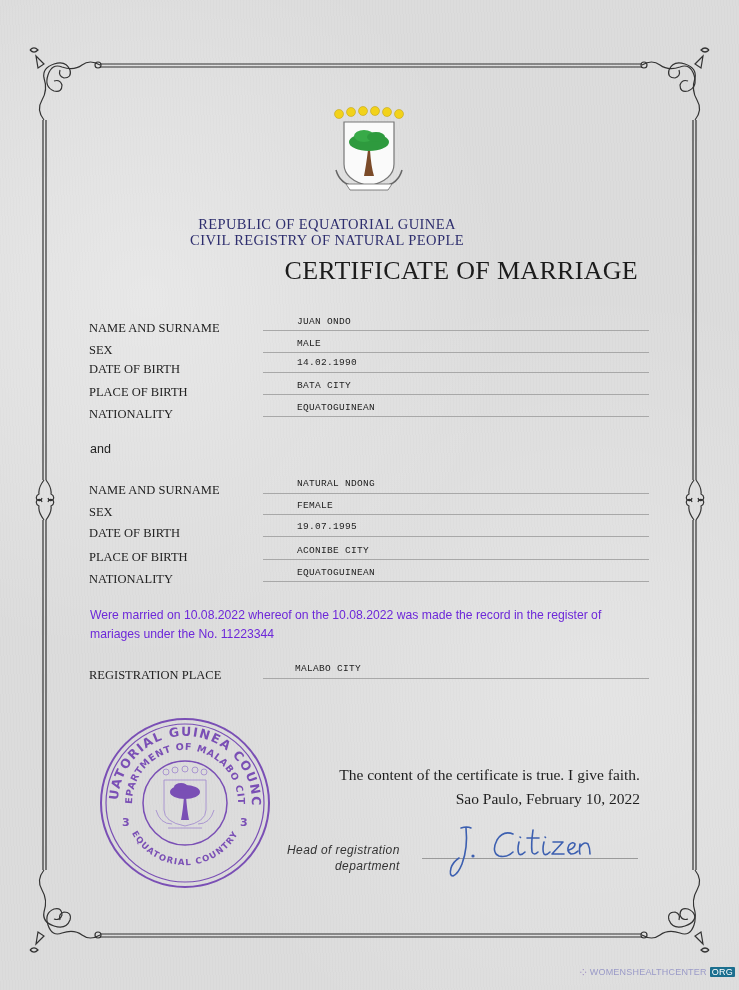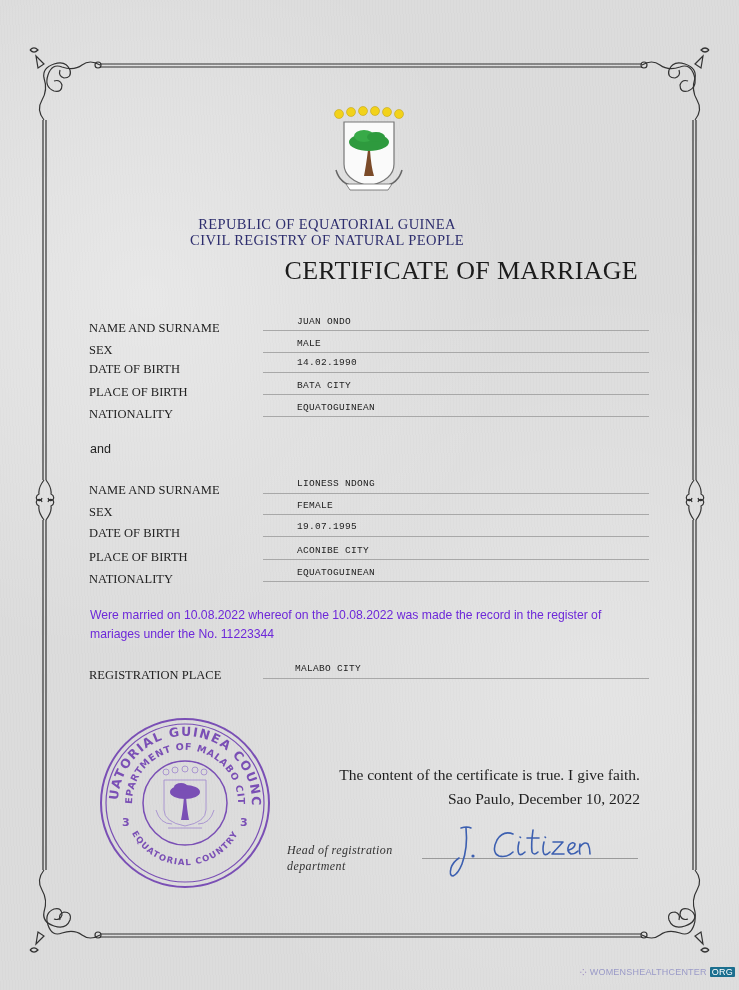--- a/index.html
+++ b/index.html
@@ -21,21 +21,21 @@
   .title { top:256px; font-size:26px; color:#1c1c1c; letter-spacing:0.3px;text-align:right; }
   .row { position:absolute; left:89px; width:560px; height:20px; }
   .row .lbl { position:absolute; left:0; bottom:0; font-size:12.5px; color:#222; white-space:nowrap;font-family:Liberation Serif, serif; }
   .row .val { position:absolute; left:208px; top:0; font-family:"Liberation Mono", monospace; font-size:9.5px; color:#222; letter-spacing:0.3px; }
   .row .line { position:absolute; left:174px; right:0; height:0; border-top:1px solid #a8a8a8; }
   .and { position:absolute; left:90px; top:442px; font-size:12.5px; }
   .para { position:absolute; left:90px; top:606px; width:560px; font-size:12.2px; line-height:19px; color:#6d28d9; }
   .faith { position:absolute; left:320px; width:320px; text-align:right; font-family:"Liberation Serif", serif; color:#1e1e1e; font-size:15.5px; }
   .faith-1 { top:766px; }
   .faith-2 { top:790px; }
-  .head-reg { position:absolute; left:287px; top:842px; font-family:Liberation Serif, serif; font-style:italic; font-size:12px; line-height:16px; color:#333; letter-spacing:0.4px; }
+  .head-reg { position:absolute; left:287px; top:842px; font-family:Liberation Sans, sans-serif; font-style:italic; font-size:12px; line-height:16px; color:#333; letter-spacing:0.4px;text-align:right; }
   .sig-line { position:absolute; left:422px; top:858px; width:216px; border-top:1px solid #9a9a9a; }
   .signature { position:absolute; left:447px; top:820px; width:180px; height:62px; }
   .seal { position:absolute; left:98px; top:716px; width:174px; height:174px; }
   .wm { position:absolute; left:580px; top:966px; font-size:9px; color:#9a9ac8; letter-spacing:0.2px; display:flex; align-items:center; gap:3px; }
   .wm .org { background:#1b6f8f; color:#fff; font-size:9px; padding:0 2px; border-radius:1px; }
 </style>
 </head>
 <body>
 
 <svg class="frame" viewBox="0 0 739 990" xmlns="http://www.w3.org/2000/svg">
@@ -127,21 +127,21 @@
     <span class="val">EQUATOGUINEAN</span>
     <span class="line" style="top:14px"></span>
   </div>
 </div>
 
 <div class="and">and</div>
 
 <div>
   <div class="row" style="top:478px">
     <span class="lbl">NAME AND SURNAME</span>
-    <span class="val">LIONESS NDONG</span>
+    <span class="val">NATURAL NDONG</span>
     <span class="line" style="top:15px"></span>
   </div>
   <div class="row" style="top:500px">
     <span class="lbl">SEX</span>
     <span class="val">FEMALE</span>
     <span class="line" style="top:14px"></span>
   </div>
   <div class="row" style="top:521px">
     <span class="lbl">DATE OF BIRTH</span>
     <span class="val">19.07.1995</span>
@@ -193,21 +193,21 @@
     <circle cx="97" cy="54" r="3"></circle>
       <circle cx="106" cy="56" r="3"></circle>
     <path d="M58 94 q4 14 16 14 M116 94 q-4 14 -16 14 M70 112 h34"></path>
   </g>
   <path d="M86 80 q-1 14 -3 24 h8 q-2 -10 -3 -24 z" fill="#7a4fb5"></path>
   <ellipse cx="87" cy="76" rx="15" ry="7" fill="#7a4fb5"></ellipse>
   <ellipse cx="83" cy="71" rx="7" ry="4" fill="#7a4fb5"></ellipse>
 </svg>
 
 <div class="faith faith-1">The content of the certificate is true. I give faith.</div>
-<div class="faith faith-2">Sao Paulo, December 10, 2022</div>
+<div class="faith faith-2">Sao Paulo, February 10, 2022</div>
 
 <div class="head-reg">
   <div>Head of registration</div>
   <div>department</div>
 </div>
 <div class="sig-line"></div>
 
 <svg class="signature" viewBox="0 0 180 62" xmlns="http://www.w3.org/2000/svg">
   <g fill="none" stroke="#3c5fb0" stroke-width="1.6" stroke-linecap="round" stroke-linejoin="round">
     <path d="M14 8 q6 -2 10 0 M19 8 q2 20 -4 36 q-4 10 -9 12 q-4 0 -2 -8 q2 -6 8 -10"></path>

